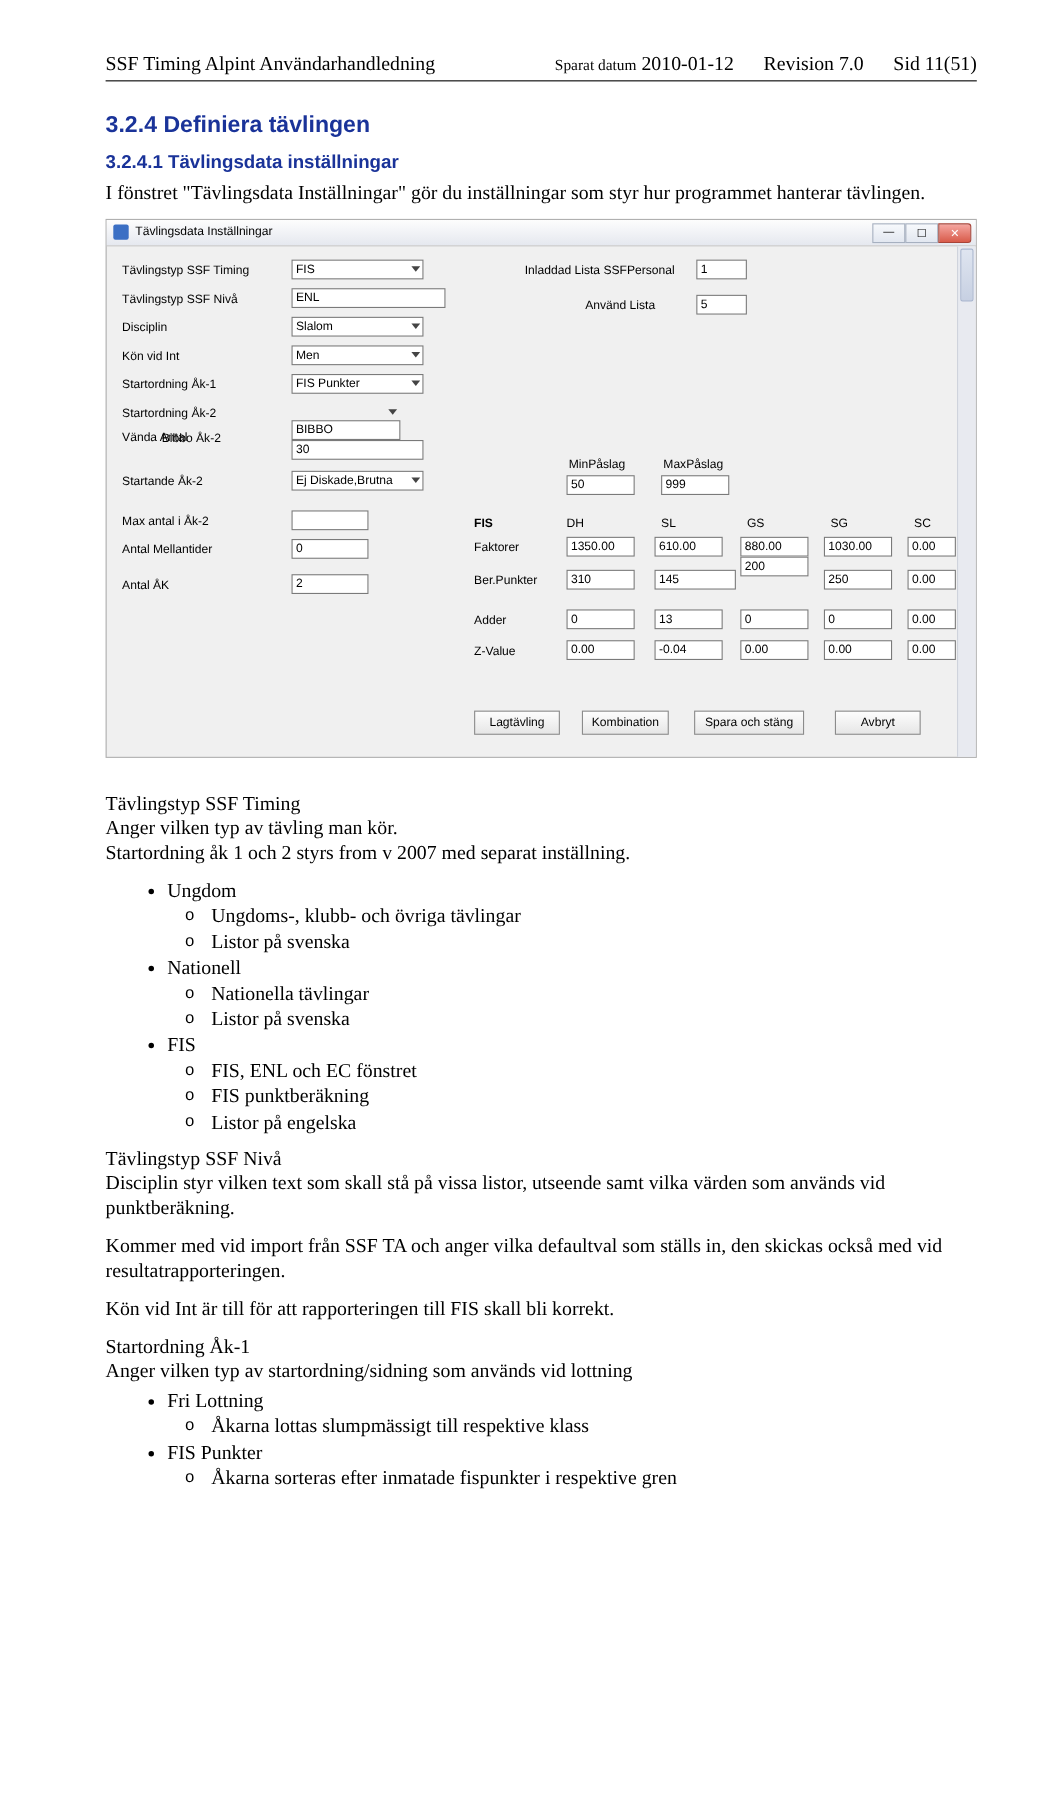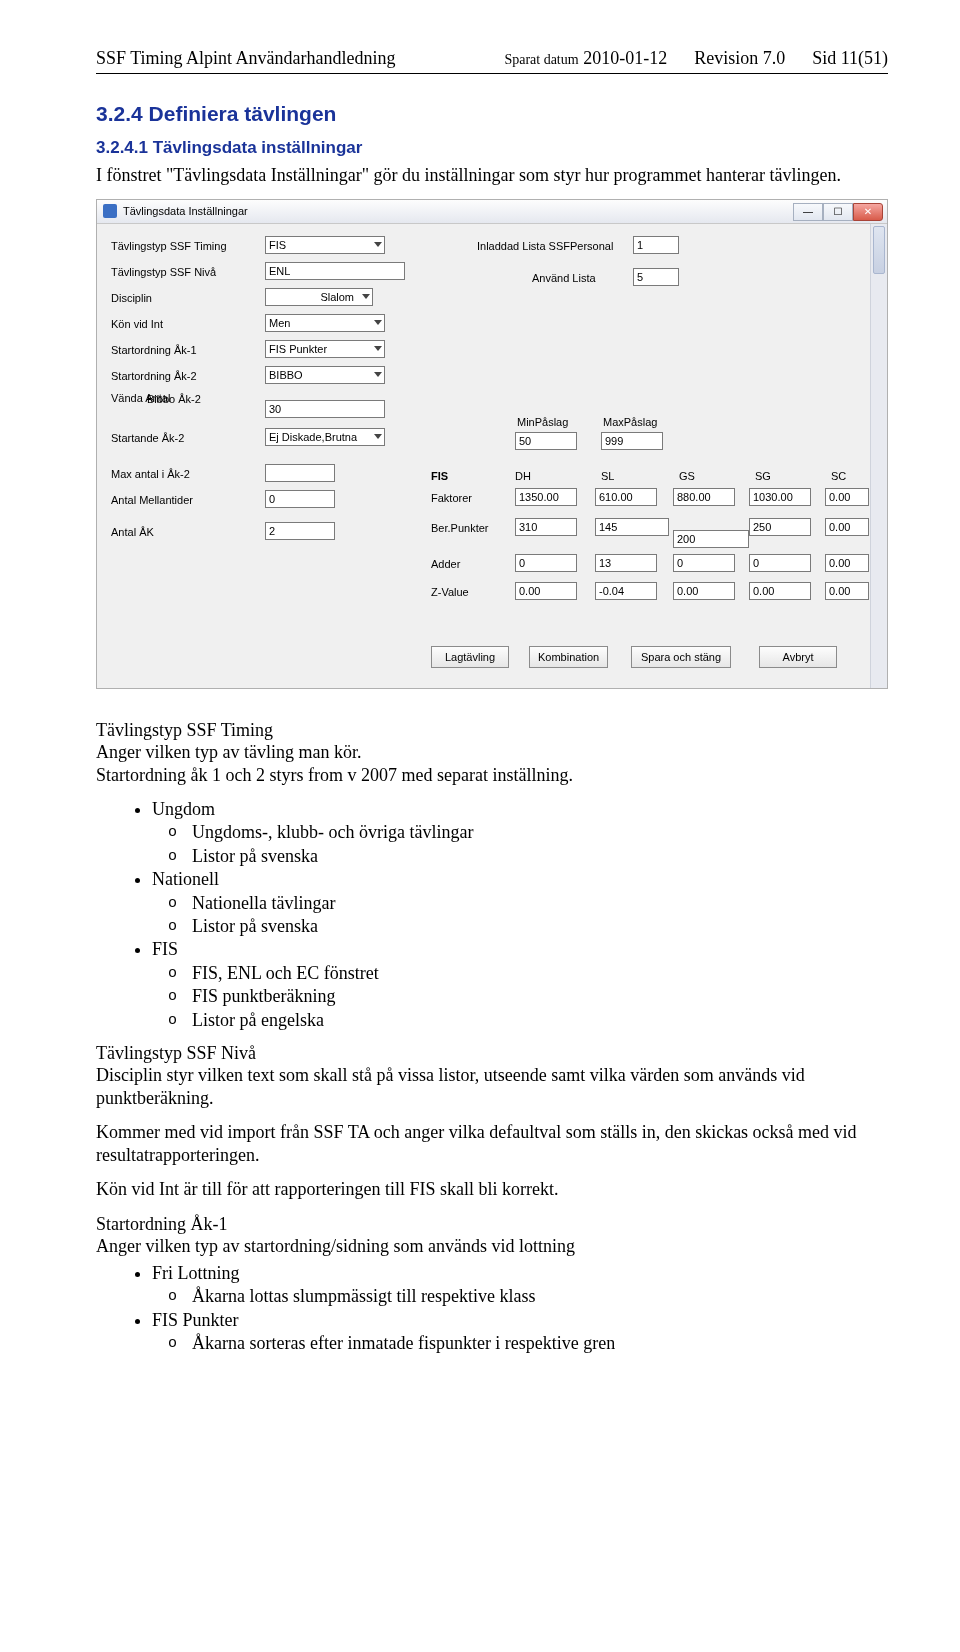--- a/index.html
+++ b/index.html
@@ -235,36 +235,36 @@
       <input class="tb" style="width: 120px;" value="FIS">
     </div>
 
     <div class="lbl" style="position:absolute; left:14px; top:66px;">Tävlingstyp SSF Nivå</div>
     <div style="position:absolute; left:168px; top:62px;">
       <input class="tb" style="width: 140px;" value="ENL">
     </div>
 
     <div class="lbl" style="position:absolute; left:14px; top:92px;">Disciplin</div>
     <div class="dd" style="position:absolute; left:168px; top:88px;">
-      <input class="tb" style="width: 108px; text-align: right;" value="Slalom">
+      <input class="tb" style="width: 120px;" value="Slalom">
     </div>
 
     <div class="lbl" style="position:absolute; left:14px; top:118px;">Kön vid Int</div>
     <div class="dd" style="position:absolute; left:168px; top:114px;">
       <input class="tb" style="width: 120px;" value="Men">
     </div>
 
     <div class="lbl" style="position:absolute; left:14px; top:144px;">Startordning Åk-1</div>
     <div class="dd" style="position:absolute; left:168px; top:140px;">
       <input class="tb" style="width: 120px;" value="FIS Punkter">
     </div>
 
     <div class="lbl" style="position:absolute; left:14px; top:170px;">Startordning Åk-2</div>
     <div class="dd" style="position:absolute; left:168px; top:166px;">
-      <input class="tb" style="width: 120px;" value="BIBBO">
+      <input class="tb" style="width: 99px; margin-top: 16px;" value="BIBBO">
     </div>
 
     <div class="lbl" style="position:absolute; left:14px; top:192px;">Vända Antal</div>
     <div class="lbl" style="position:absolute; left:14px; top:193px;padding-left:36px;">Bibbo Åk-2</div>
     <div style="position:absolute; left:168px; top:200px;">
       <input class="tb" style="width: 120px;" value="30">
     </div>
 
     <div class="lbl" style="position:absolute; left:14px; top:232px;">Startande Åk-2</div>
     <div class="dd" style="position:absolute; left:168px; top:228px;">
@@ -307,21 +307,21 @@
     <div class="col-lbl" style="left:334px; top:292px;">Faktorer</div>
     <input class="tb" style="position: absolute; left: 418px; top: 288px; width: 62px;" value="1350.00">
     <input class="tb" style="position: absolute; left: 498px; top: 288px; width: 62px;" value="610.00">
     <input class="tb" style="position: absolute; left: 576px; top: 288px; width: 62px;" value="880.00">
     <input class="tb" style="position: absolute; left: 652px; top: 288px; width: 62px;" value="1030.00">
     <input class="tb" style="position: absolute; left: 728px; top: 288px; width: 44px;" value="0.00">
 
     <div class="col-lbl" style="left:334px; top:322px;">Ber.Punkter</div>
     <input class="tb" style="position: absolute; left: 418px; top: 318px; width: 62px;" value="310">
     <input class="tb" style="position: absolute; left: 498px; top: 318px; width: 74px;" value="145">
-    <input class="tb" style="position: absolute; left: 576px; top: 330px; width: 76px;" value="200">
+    <input class="tb" style="position: absolute; left: 576px; top: 306px; width: 62px;" value="200">
     <input class="tb" style="position: absolute; left: 652px; top: 318px; width: 62px;" value="250">
     <input class="tb" style="position: absolute; left: 728px; top: 318px; width: 44px;" value="0.00">
 
     <div class="col-lbl" style="left:334px; top:358px;">Adder</div>
     <input class="tb" style="position: absolute; left: 418px; top: 354px; width: 62px;" value="0">
     <input class="tb" style="position: absolute; left: 498px; top: 354px; width: 62px;" value="13">
     <input class="tb" style="position: absolute; left: 576px; top: 354px; width: 62px;" value="0">
     <input class="tb" style="position: absolute; left: 652px; top: 354px; width: 62px;" value="0">
     <input class="tb" style="position: absolute; left: 728px; top: 354px; width: 44px;" value="0.00">
 

